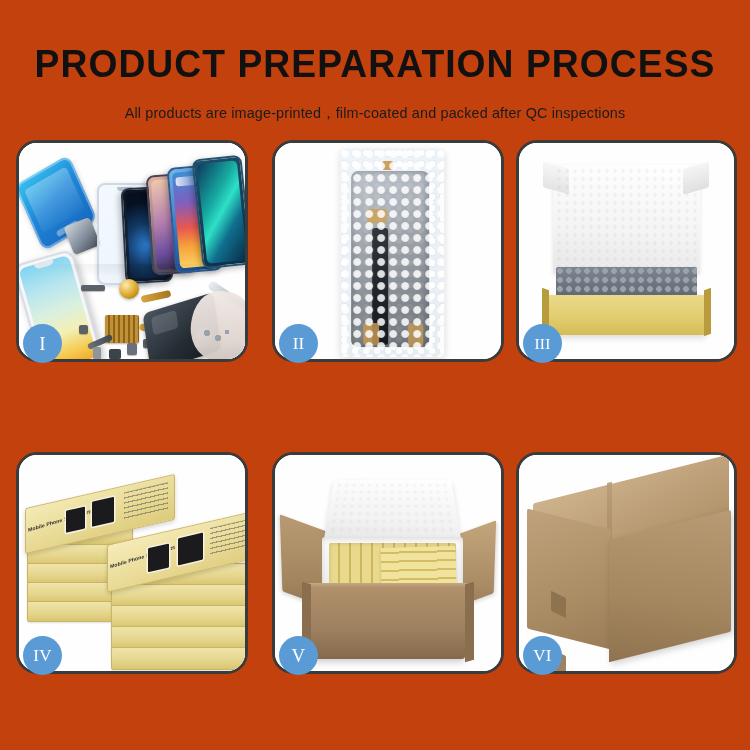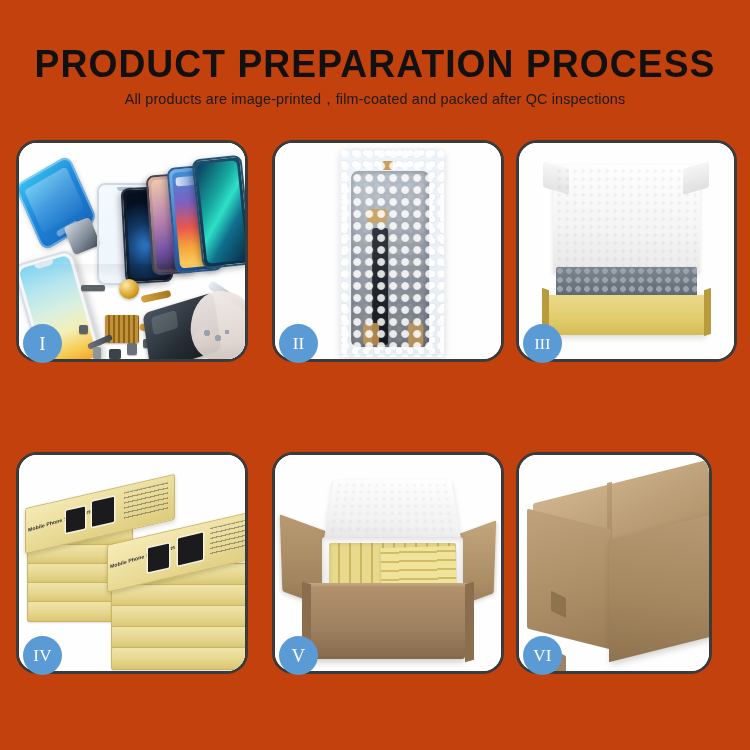--- a/index.html
+++ b/index.html
@@ -28,21 +28,21 @@
     font-size: 39px;
     font-weight: 700;
     letter-spacing: 1.1px;
     color: #111111;
     transform: scaleX(0.955);
     transform-origin: 50% 50%;
     white-space: nowrap;
   }
   .subtitle {
     margin: 0;
-    position: absolute; left: 0; top: 90px; width: 750px;
+    position: absolute; left: 0; top: 104px; width: 750px;
     font-size: 14.4px;
     font-weight: 400;
     letter-spacing: .15px;
     color: #1b1b1b;
     white-space: nowrap;
   }
 
   
   .grid { position: absolute; left: 0; top: 0; width: 750px; height: 750px; }
   .panel {
@@ -59,21 +59,21 @@
     border-radius: 18px;
     overflow: hidden;
     background: #fefefe;
   }
   
   .p1 { left: 16px;  top: 140px; width: 232px; height: 222px; }
   .p2 { left: 272px; top: 140px; width: 232px; height: 222px; }
   .p3 { left: 516px; top: 140px; width: 221px; height: 222px; }
   .p4 { left: 16px;  top: 452px; width: 232px; height: 222px; }
   .p5 { left: 272px; top: 452px; width: 232px; height: 222px; }
-  .p6 { left: 516px; top: 452px; width: 196px; height: 222px; }
+  .p6 { left: 516px; top: 452px; width: 221px; height: 222px; }
 
   
   .badge {
     position: absolute;
     left: 4px; bottom: -4px;
     width: 39px; height: 39px;
     border-radius: 50%;
     background: #5b9bd5;
     color: #ffffff;
     font-family: "Liberation Serif", serif;

